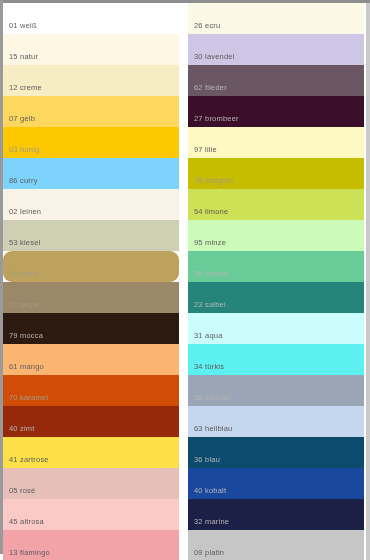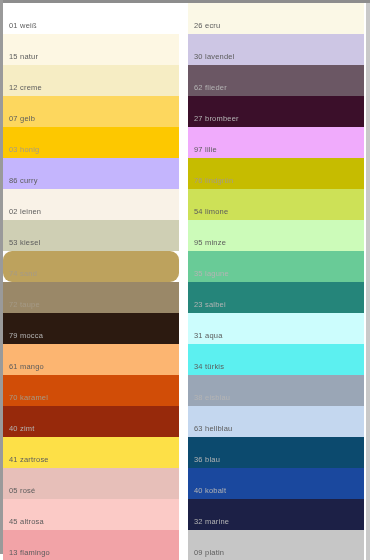--- a/index.html
+++ b/index.html
@@ -117,21 +117,21 @@
         </div>
         <div class="swatch dark-text" style="background: rgb(246, 237, 196);">
           <span class="swatch-label">12 creme</span>
         </div>
         <div class="swatch dark-text" style="background: rgb(253, 215, 94);">
           <span class="swatch-label">07 gelb</span>
         </div>
         <div class="swatch faint-text" style="background: rgb(253, 200, 0);">
           <span class="swatch-label">03 honig</span>
         </div>
-        <div class="swatch dark-text" style="background: #c4b5fd; padding-left: 12px;">
+        <div class="swatch dark-text" style="background: #7dd3fc; padding-left: 12px;">
           <span class="swatch-label">86 curry</span>
         </div>
         <div class="swatch dark-text" style="background: rgb(249, 242, 231);">
           <span class="swatch-label">02 leinen</span>
         </div>
         <div class="swatch dark-text" style="background: rgb(207, 207, 180);">
           <span class="swatch-label">53 kiesel</span>
         </div>
         <div class="swatch faint-text" style="background: rgb(189, 162, 93); border-radius: 9px;">
           <span class="swatch-label">74 sand</span>
@@ -170,21 +170,21 @@
         </div>
         <div class="swatch dark-text" style="background: rgb(205, 198, 228);">
           <span class="swatch-label">30 lavendel</span>
         </div>
         <div class="swatch light-text" style="background: rgb(107, 87, 100);">
           <span class="swatch-label">62 flieder</span>
         </div>
         <div class="swatch light-text" style="background: rgb(59, 15, 42);">
           <span class="swatch-label">27 brombeer</span>
         </div>
-        <div class="swatch dark-text" style="background: #f0abfc;">
+        <div class="swatch dark-text" style="background: #fef9c3;">
           <span class="swatch-label">97 lilie</span>
         </div>
         <div class="swatch faint-text" style="background: rgb(198, 188, 0);">
           <span class="swatch-label">76 lindgrün</span>
         </div>
         <div class="swatch dark-text" style="background: rgb(205, 225, 87);">
           <span class="swatch-label">54 limone</span>
         </div>
         <div class="swatch dark-text" style="background: rgb(204, 251, 185);">
           <span class="swatch-label">95 minze</span>

